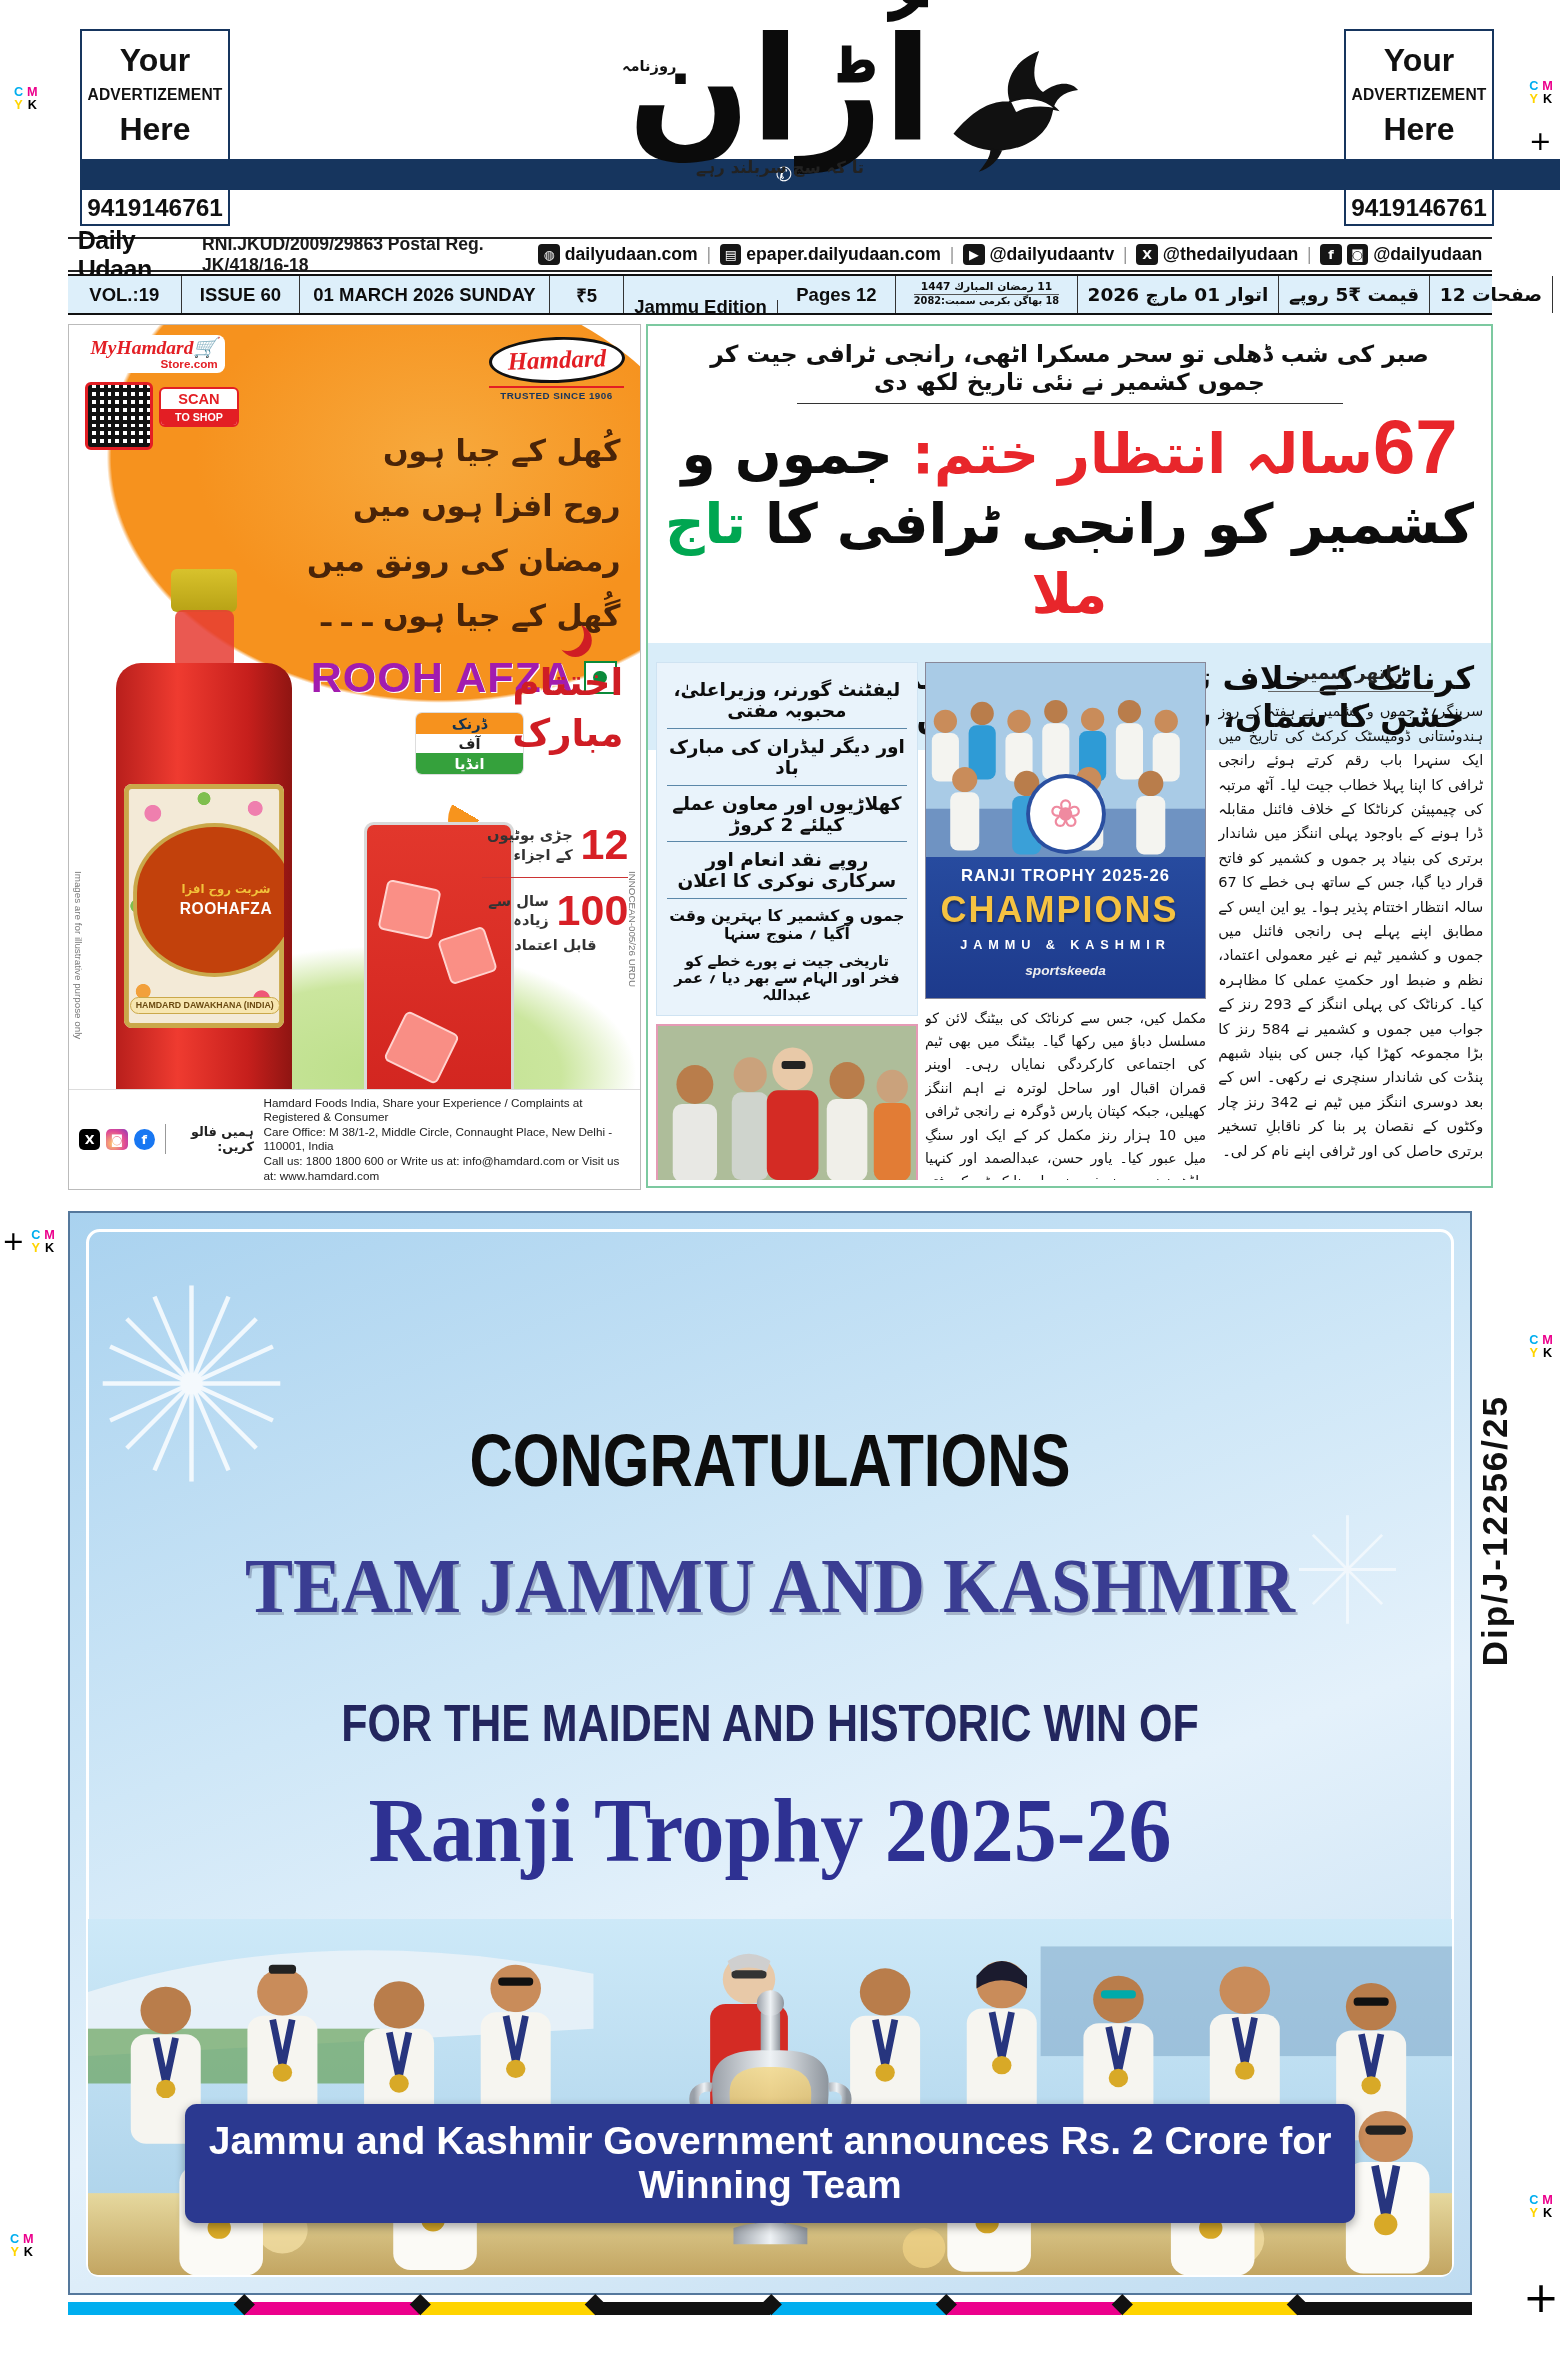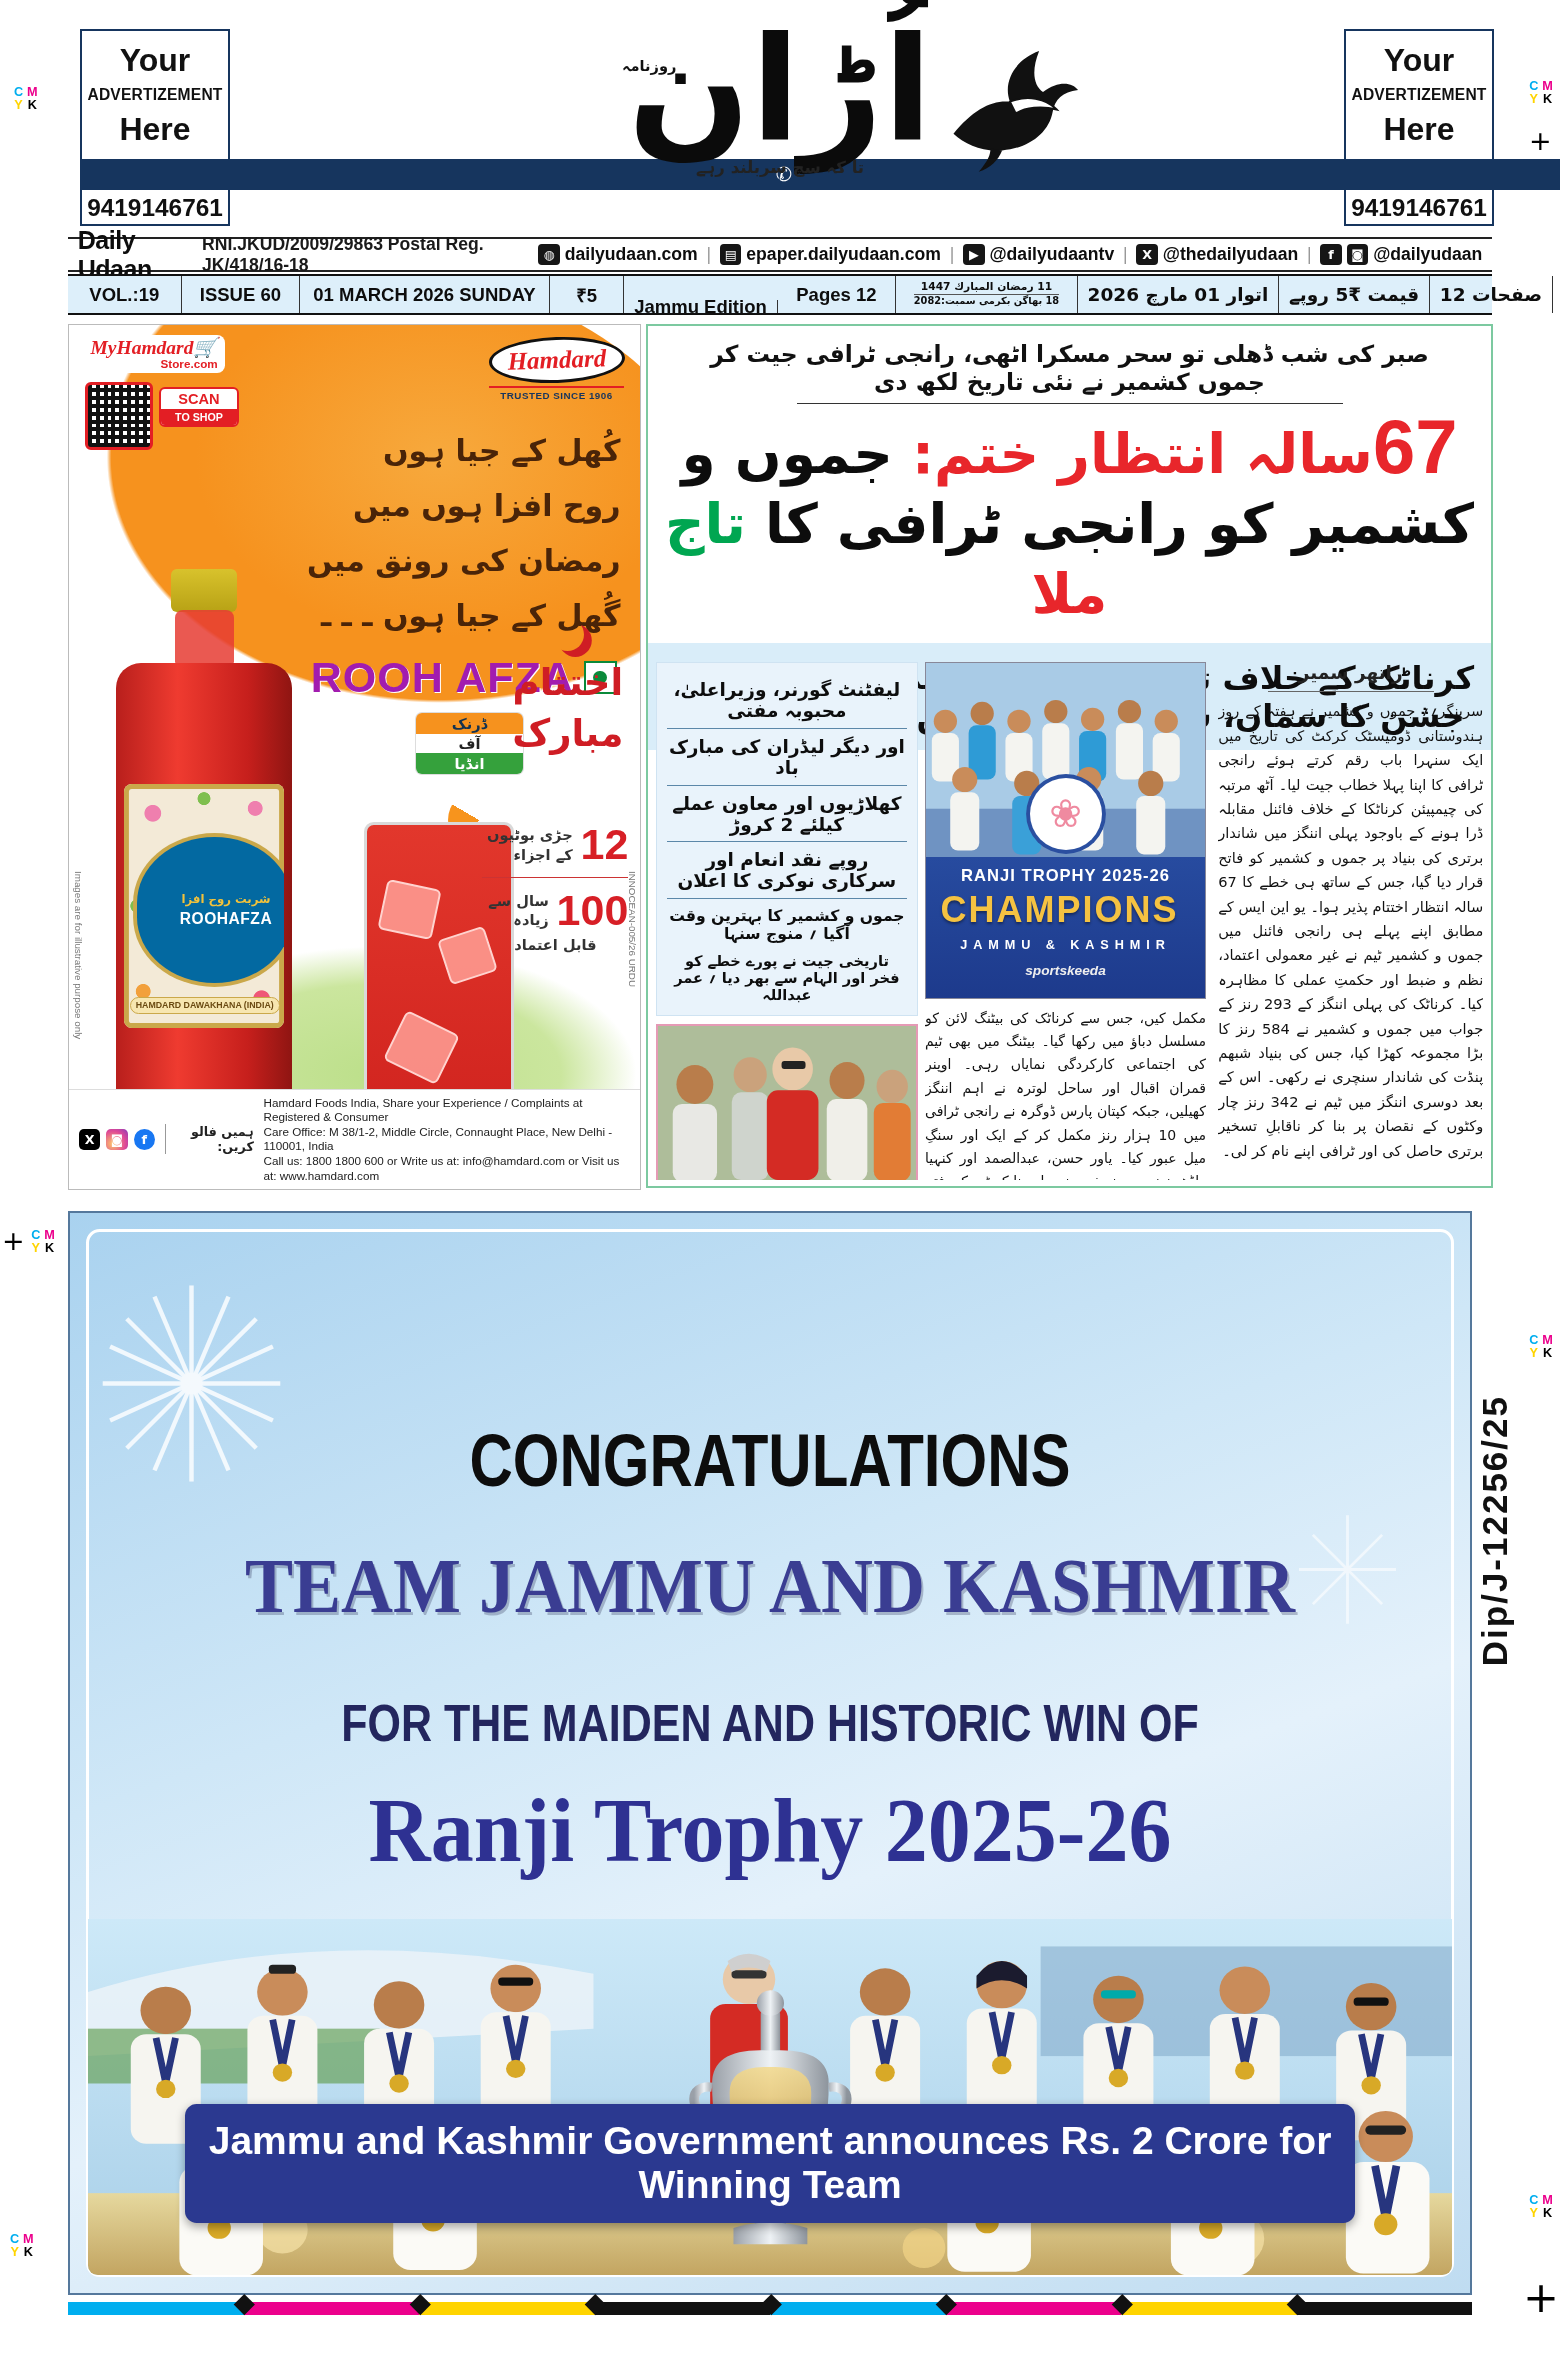--- a/index.html
+++ b/index.html
@@ -74,21 +74,21 @@
   .bottle{left:47px;top:244px;width:176px;height:605px;}
   .cap{position:absolute;left:55px;top:0;width:66px;height:43px;background:linear-gradient(#d8c22c,#b8a215);border-radius:5.9px;}
   .neck{position:absolute;left:59px;top:41px;width:59px;height:59px;background:rgba(230,60,50,.85);border-radius:7.8px;}
   .bod{position:absolute;left:0;top:94px;width:176px;height:497px;background:linear-gradient(90deg,#b81f1c,#ef3b30 35%,#c61f1c 75%,#8f1512);border-radius:25px 25px 17.6px 17.6px;}
   .blabel{position:absolute;left:7.8px;top:215px;width:160px;height:244px;background:#f3ead7;border-radius:7.8px;box-shadow:inset 0 0 0 4.9px #caa84a;overflow:hidden;}
   .blabel .flora{position:absolute;inset:0;background:
      radial-gradient(circle 8.8px at 18% 12%,#ef7fae 90%,transparent),radial-gradient(circle 7.8px at 82% 10%,#ef7fae 90%,transparent),
      radial-gradient(circle 7.8px at 12% 85%,#f2a03b 90%,transparent),radial-gradient(circle 8.8px at 86% 88%,#ef5777 90%,transparent),
      radial-gradient(circle 6.8px at 50% 6%,#7fbf4e 90%,transparent),radial-gradient(circle 6.8px at 8% 50%,#7fbf4e 90%,transparent),
      radial-gradient(circle 6.8px at 92% 50%,#f2c23b 90%,transparent);}
-  .blabel .dark{position:absolute;left:13.7px;top:53px;width:133px;height:146px;background:#0369a1;border-radius:50%/45%;box-shadow:0 0 0 3.9px #caa84a;display:flex;flex-direction:column;align-items:center;justify-content:center;gap:3.9px;padding-left:22px;}
+  .blabel .dark{position:absolute;left:13.7px;top:43px;width:133px;height:146px;background:#c2410c;border-radius:50%/45%;box-shadow:0 0 0 3.9px #caa84a;display:flex;flex-direction:column;align-items:center;justify-content:center;gap:3.9px;padding-left:22px;}
   .blabel .dark .rn{color:#fff;font:bold 15.6px "Liberation Sans",sans-serif;letter-spacing:0.5px;}
   .blabel .dark .ru{color:#f2c23b;font:bold 11.7px "DejaVu Sans",sans-serif;}
   .blabel .ribbon{position:absolute;left:5.9px;bottom:13.7px;width:148px;background:#f7e6b0;border:1px solid #caa84a;border-radius:9.8px;font:bold 8.8px "Liberation Sans",sans-serif;color:#6b4a12;text-align:center;padding:2.9px 0;}
   
   .glass{left:285px;top:458px;width:164px;height:546px;}
   .gcup{position:absolute;left:9.8px;top:39px;width:144px;height:488px;background:linear-gradient(180deg,#e2372c 0%,#d1241f 60%,#b81a17 92%,#e8e2d4 92.5%);border:3.9px solid #d9d9d9;border-radius:9.8px 9.8px 15.6px 15.6px;overflow:hidden;}
   .ice{position:absolute;background:rgba(255,160,150,.85);border:2px solid rgba(255,220,215,.9);border-radius:5.9px;transform:rotate(12deg);}
   .orange-slice{position:absolute;left:94px;top:5.9px;width:62px;height:62px;border-radius:50%;background:conic-gradient(from 200deg,#f7941d 0 100deg,transparent 100deg);}
   
   .ramzan{right:13.7px;top:293px;width:117px;text-align:center;color:#cf1d24;font:bold 37px "DejaVu Sans",sans-serif;line-height:51px;}

